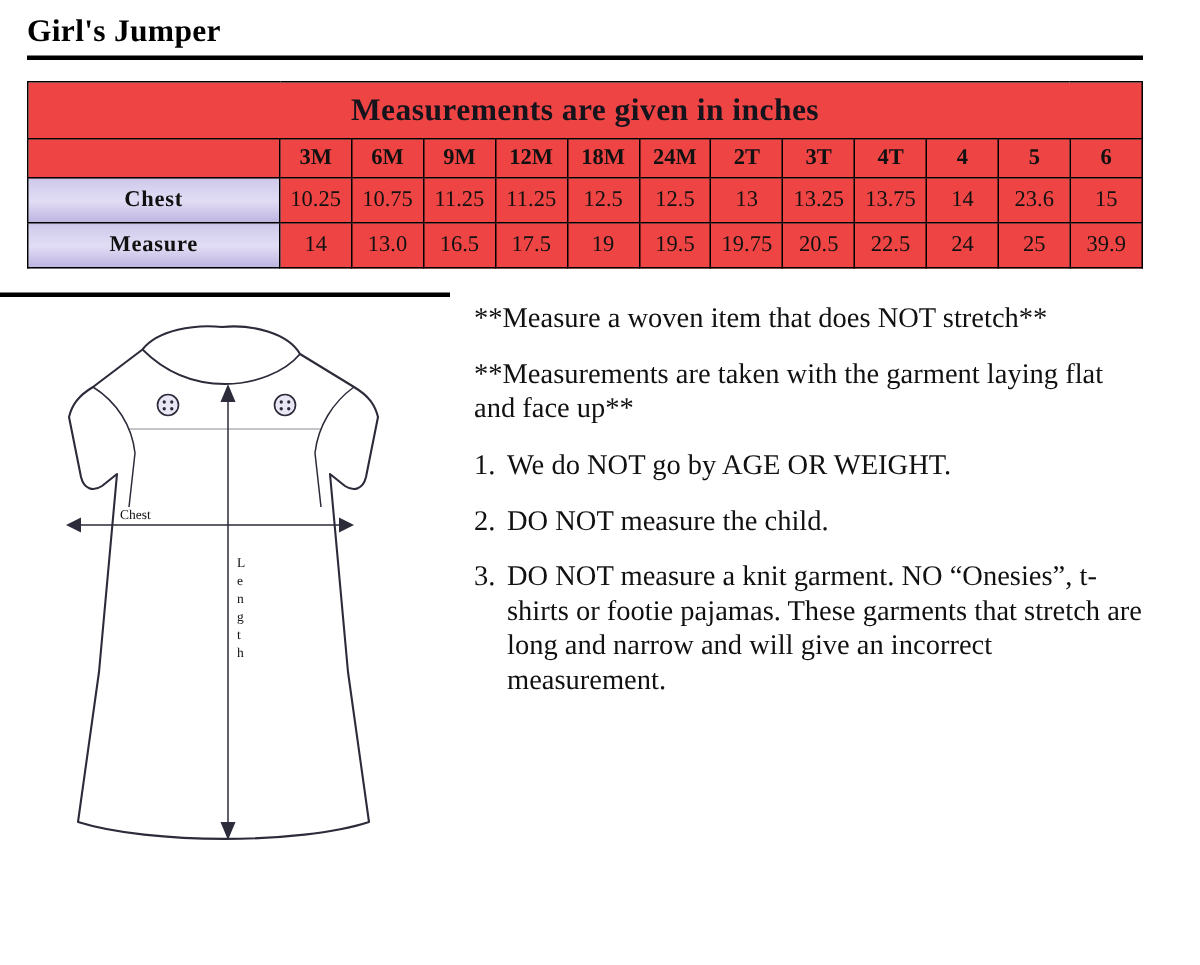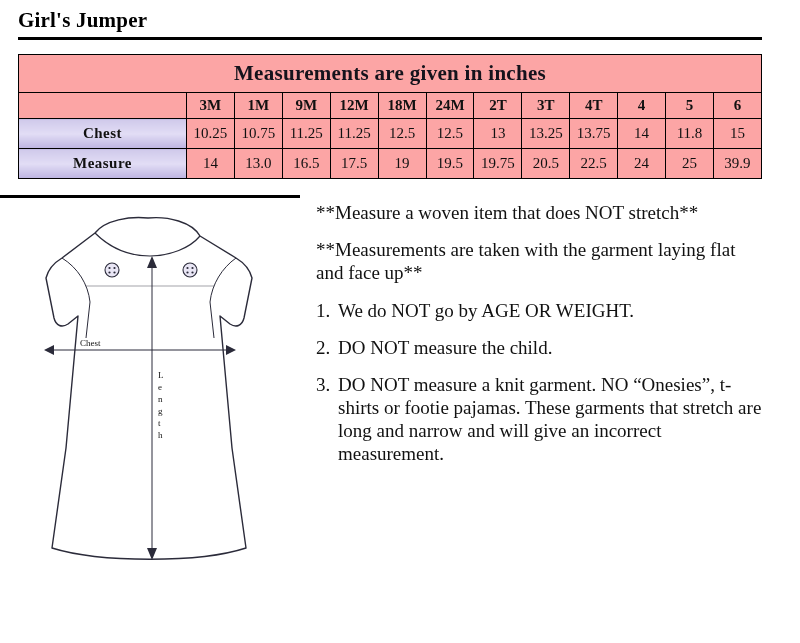--- a/index.html
+++ b/index.html
@@ -45,21 +45,21 @@
     border-collapse: collapse;
     width: 100%;
     table-layout: fixed;
   }
   table.size-table td, table.size-table th {
     border: 1px solid #000;
     text-align: center;
     font-family: "Liberation Serif", serif;
     font-size: 15px;
     padding: 3px 1px;
-    background: #fca5a5;
+    background: #ef4444;
   }
   .hdr-banner {
     background: linear-gradient(to bottom, #c9c2e8 0%, #ded9f2 45%, #b9b0df 100%);
     font-size: 21px !important;
     font-weight: bold;
     letter-spacing: 0.3px;
     padding: 6px 0 !important;
     color: #15131c;
   }
   .size-head td {
@@ -145,21 +145,21 @@
         <col class="col-label">
         <col span="12">
       </colgroup>
       <tbody id="table-body">
         <tr>
           <td class="hdr-banner" colspan="13">Measurements are given in inches</td>
         </tr>
         <tr class="size-head">
           <td></td>
         <td>3M</td>
-            <td>1M</td>
+            <td>6M</td>
             <td>9M</td>
             <td>12M</td>
             <td>18M</td>
             <td>24M</td>
             <td>2T</td>
             <td>3T</td>
             <td>4T</td>
             <td>4</td>
             <td>5</td>
             <td>6</td>
@@ -169,21 +169,21 @@
             <td class="data-cell">10.25</td>
             <td class="data-cell">10.75</td>
             <td class="data-cell">11.25</td>
             <td class="data-cell">11.25</td>
             <td class="data-cell">12.5</td>
             <td class="data-cell">12.5</td>
             <td class="data-cell">13</td>
             <td class="data-cell">13.25</td>
             <td class="data-cell">13.75</td>
             <td class="data-cell">14</td>
-            <td class="data-cell">11.8</td>
+            <td class="data-cell">23.6</td>
             <td class="data-cell">15</td>
           </tr>
           <tr>
             <td class="row-label">Measure</td>
             <td class="data-cell">14</td>
             <td class="data-cell">13.0</td>
             <td class="data-cell">16.5</td>
             <td class="data-cell">17.5</td>
             <td class="data-cell">19</td>
             <td class="data-cell">19.5</td>

